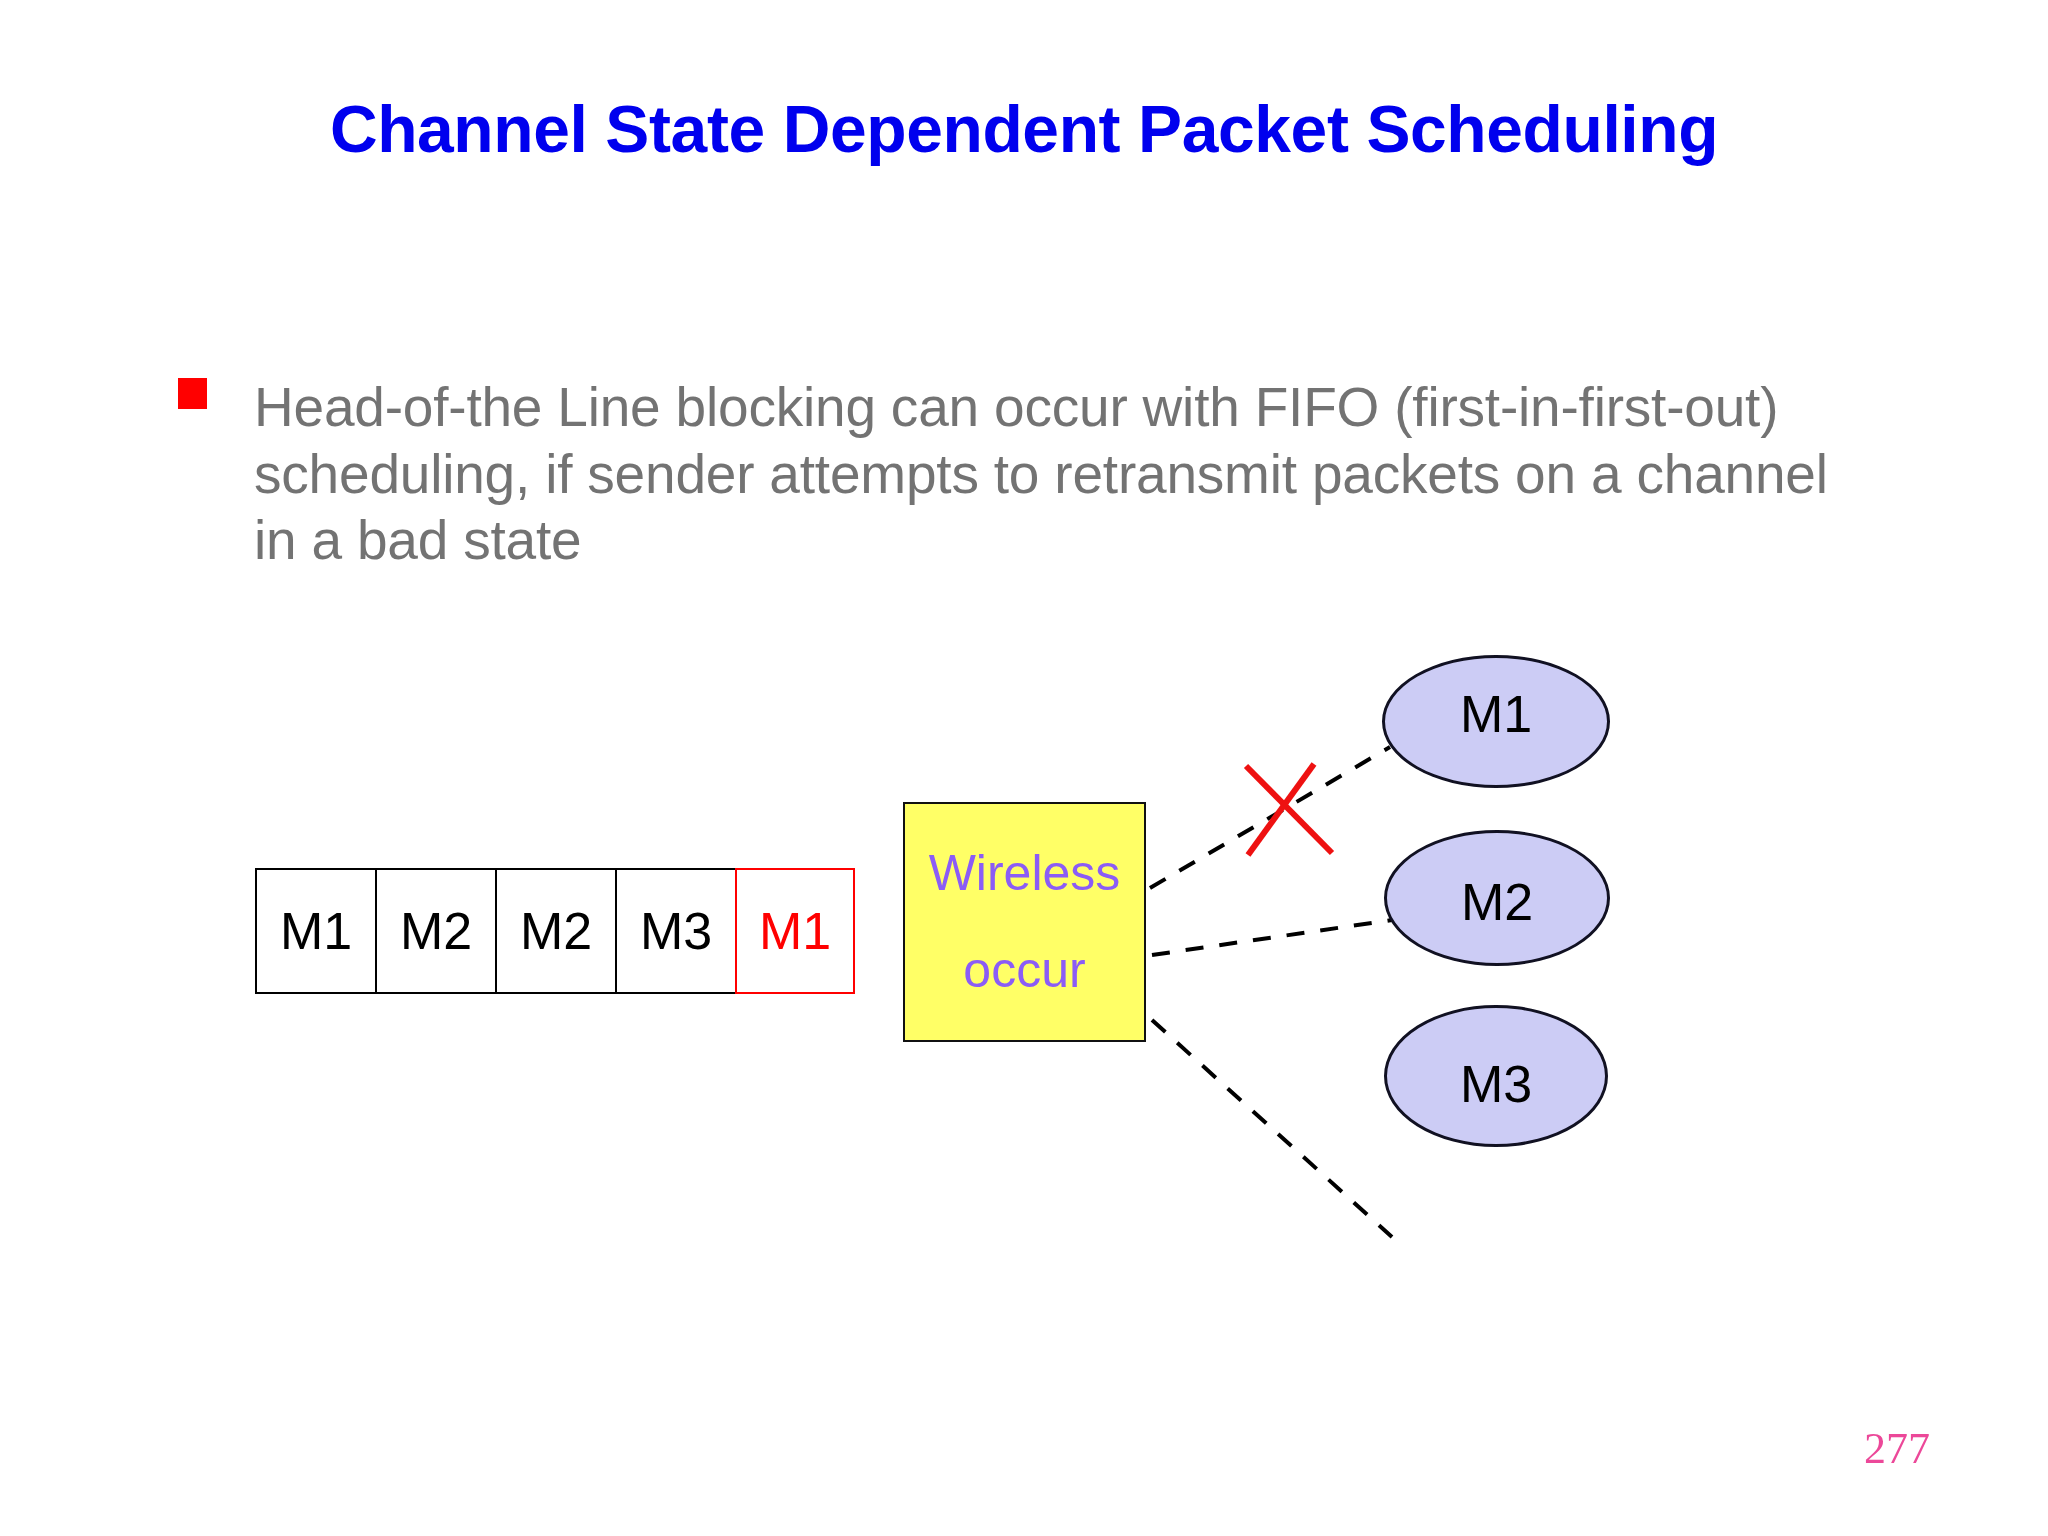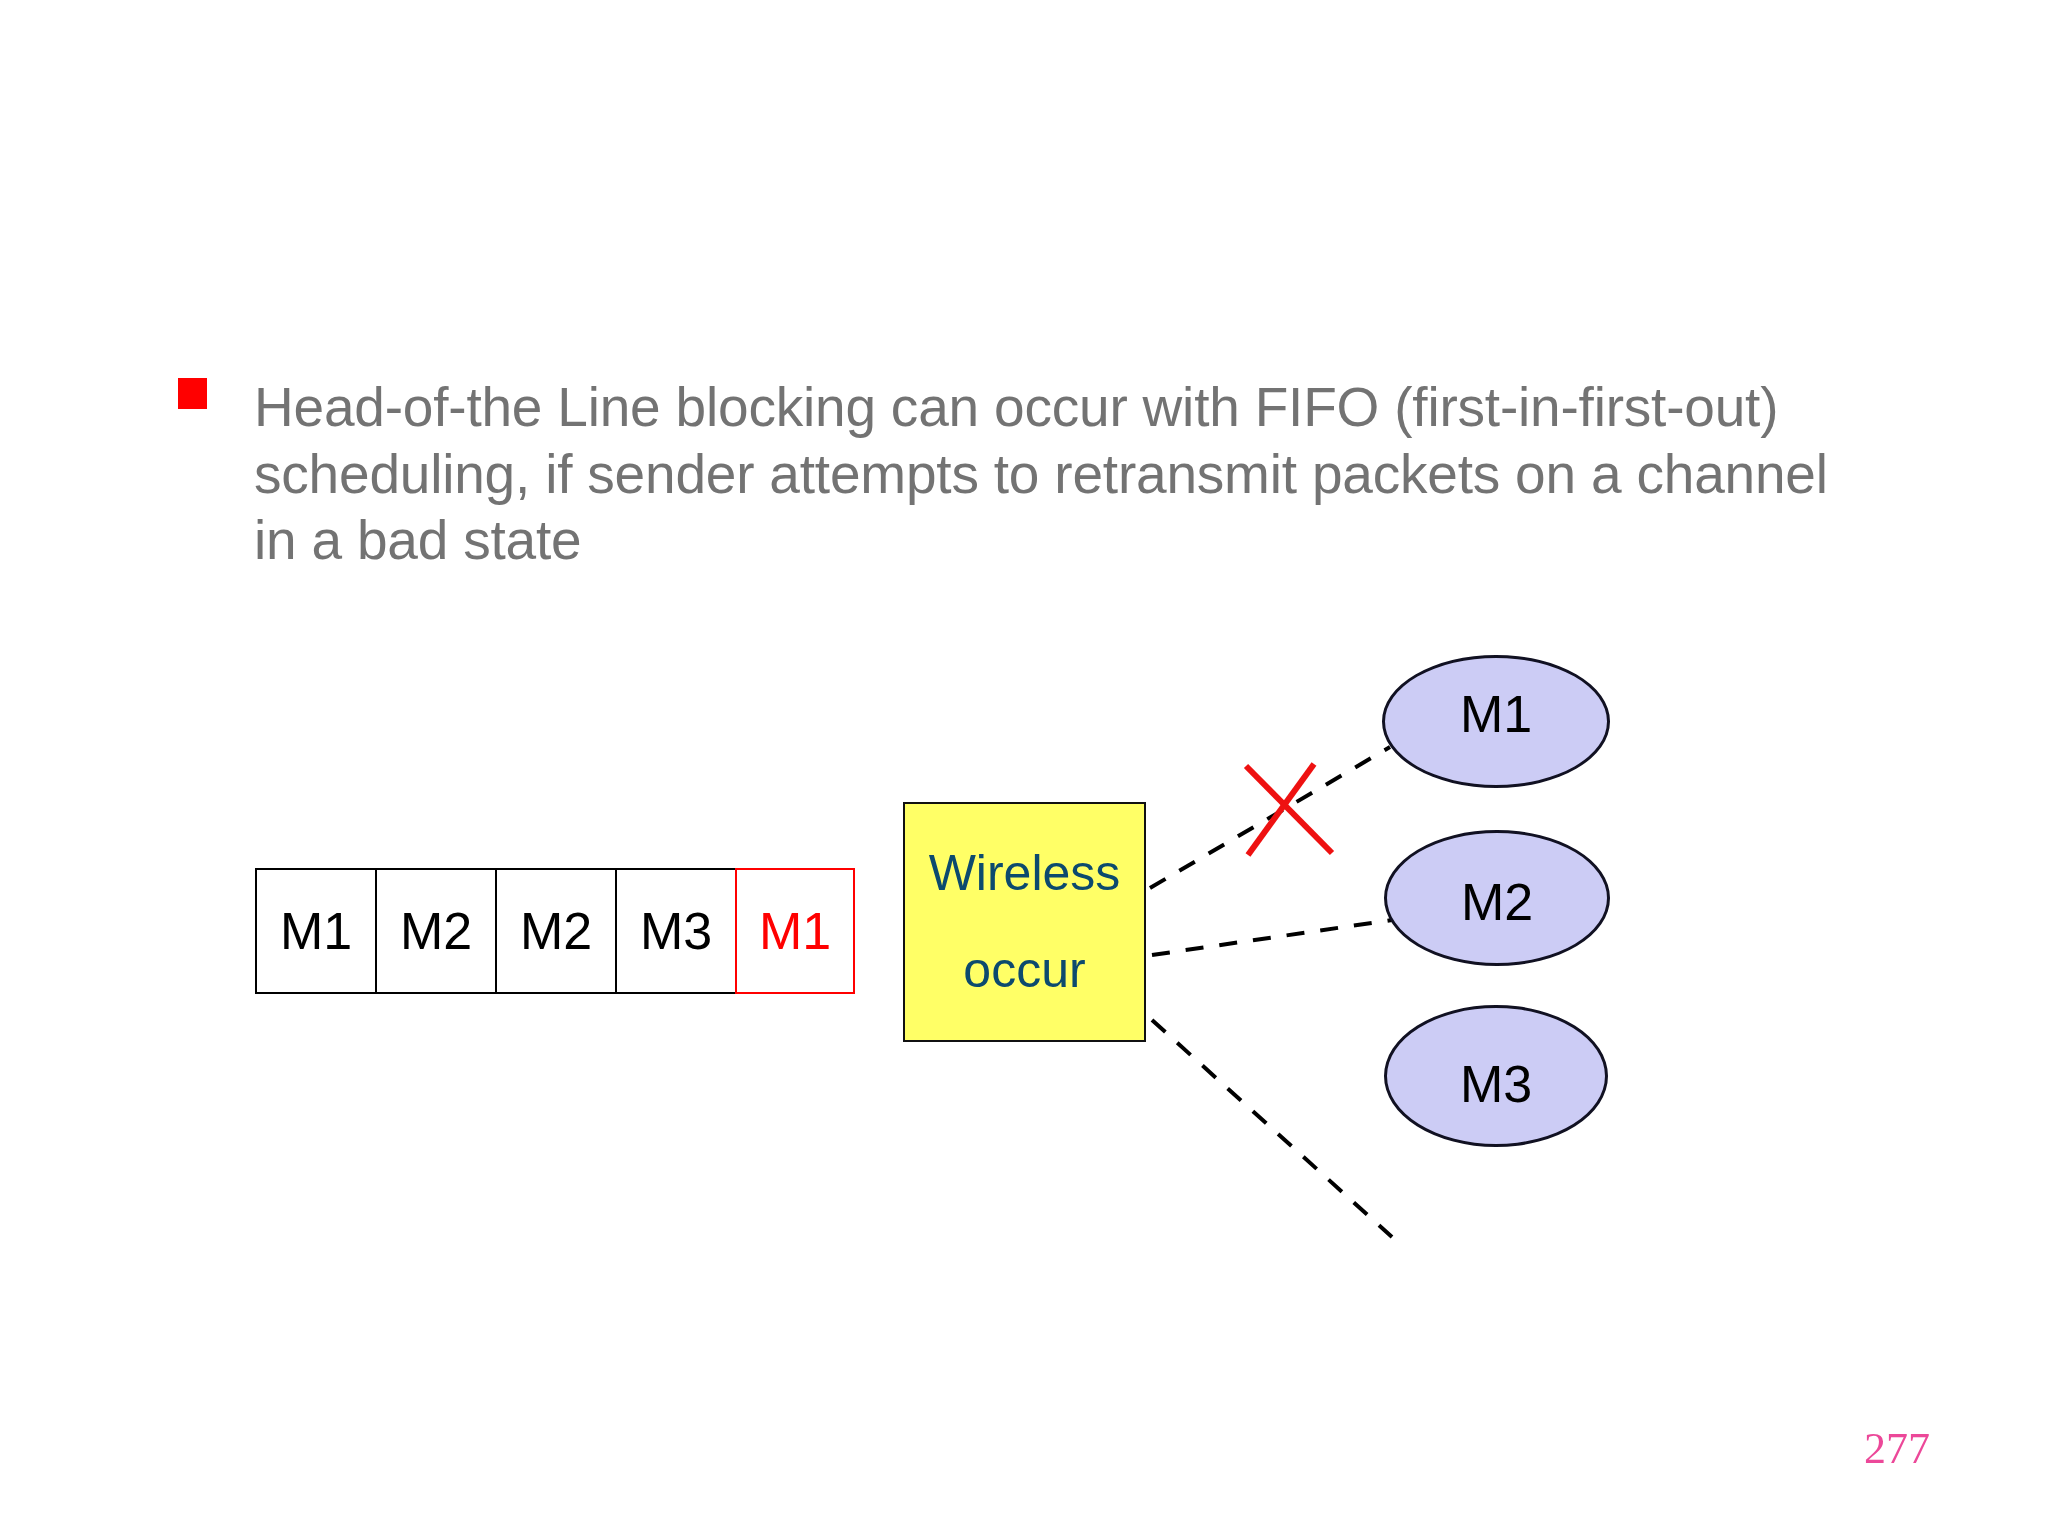--- a/index.html
+++ b/index.html
@@ -125,21 +125,21 @@
     height: 240px;
     box-sizing: border-box;
     background: #ffff66;
     border: 2px solid #111111;
     display: flex;
     flex-direction: column;
     align-items: center;
     justify-content: center;
     font-family: "Liberation Sans", sans-serif;
     font-size: 50px;
-    color: #0c4a6e;
+    color: #8b5cf6;
     line-height: 1.14;
     text-align: center;
     gap: 40px;
   }
 
   
   .node {
     position: absolute;
     box-sizing: border-box;
     background: #ccccf5;
@@ -177,20 +177,21 @@
     font-size: 44px;
     color: #ec4899;
   }
 </style>
 </head>
 <body>
 
 <div id="slide">
 
   <div id="title-block">
+    <span id="title-main">Channel State Dependent Packet Scheduling</span>
   </div>
 
   <div id="bullet-row">
     <span id="bullet-marker"></span>
     <div id="bullet-text">Head-of-the Line blocking can occur with FIFO (first-in-first-out) scheduling, if sender attempts to retransmit packets on a channel in a bad state</div>
   </div>
 
   <div id="diagram">
 
     <svg id="links" viewBox="0 0 2048 1536" xmlns="http://www.w3.org/2000/svg">

